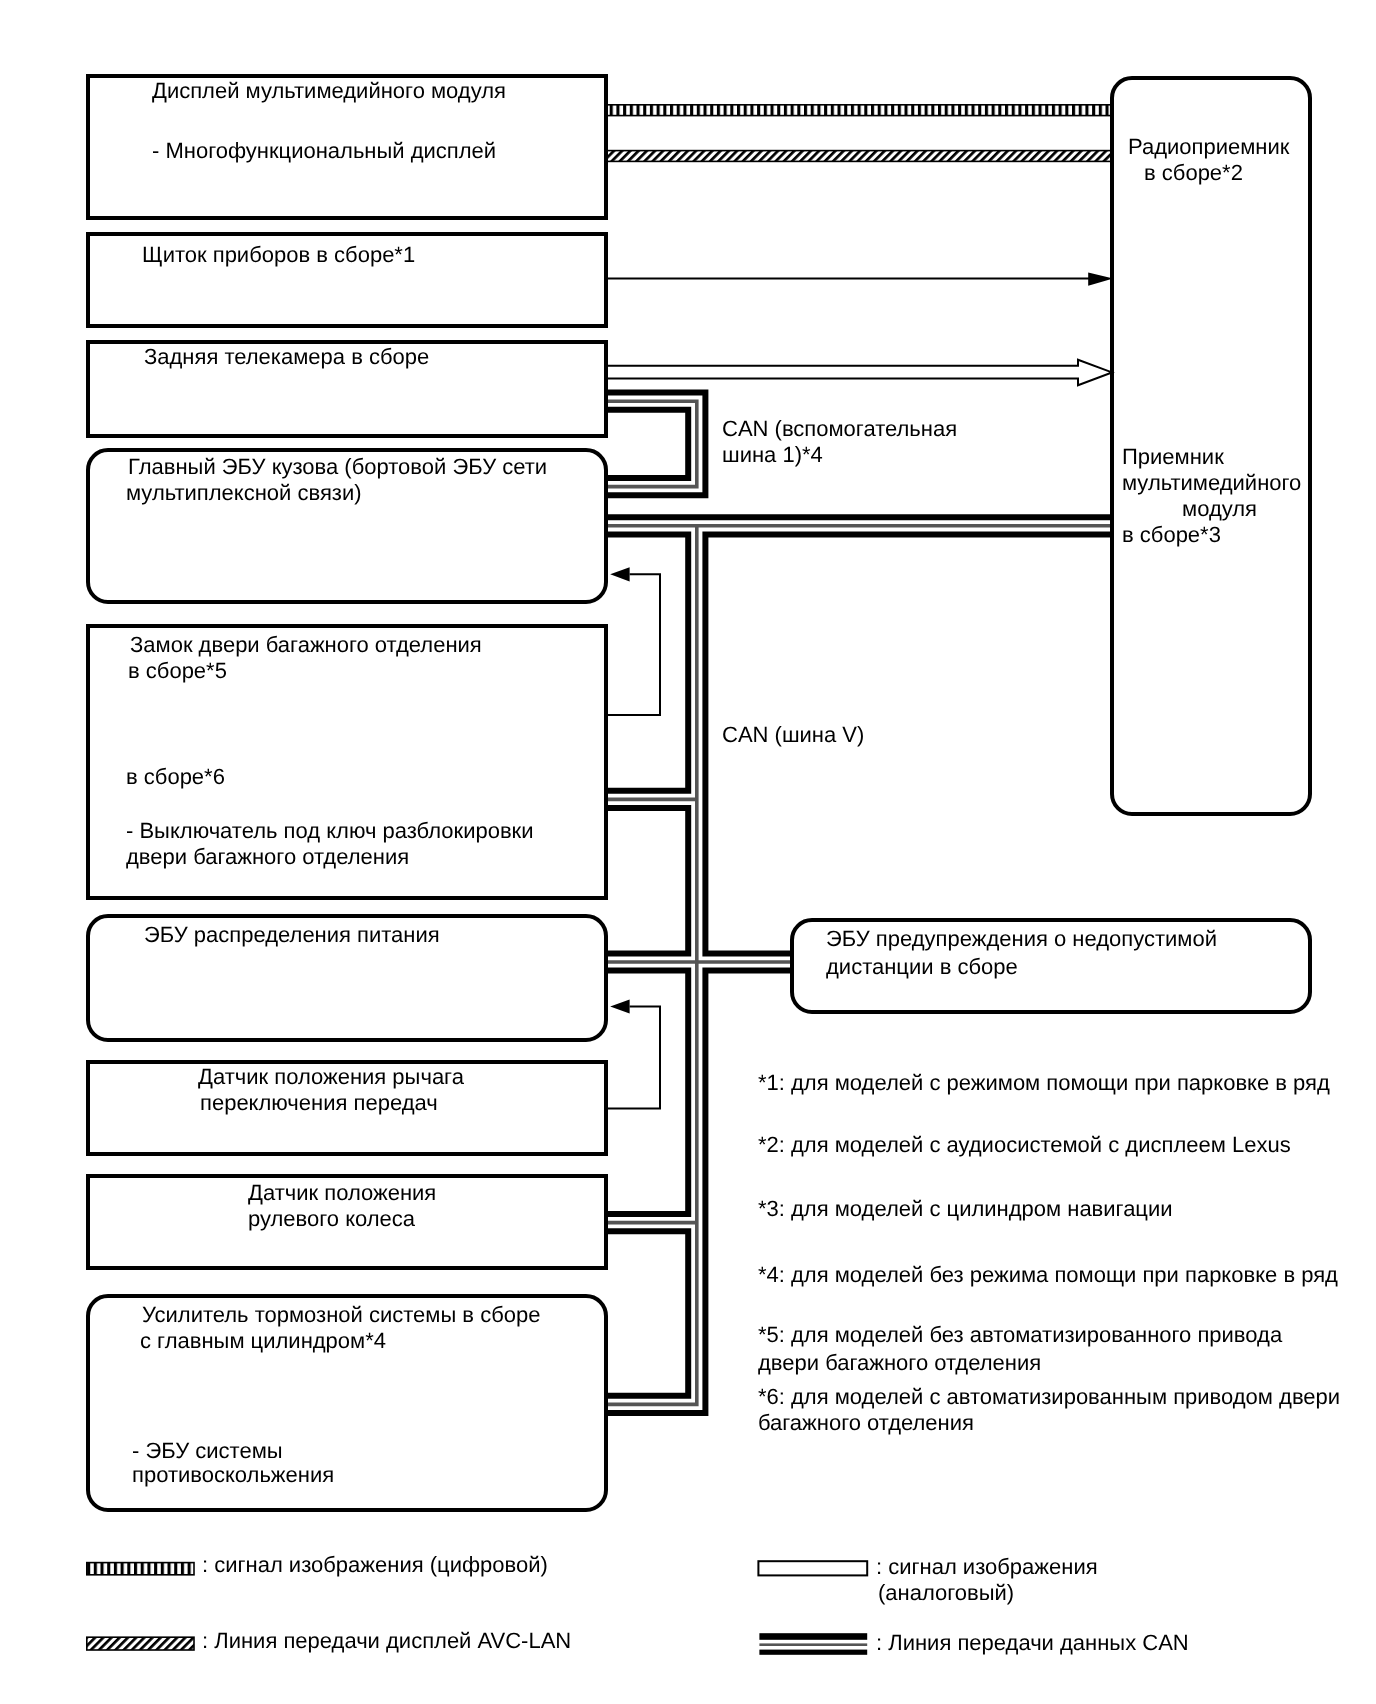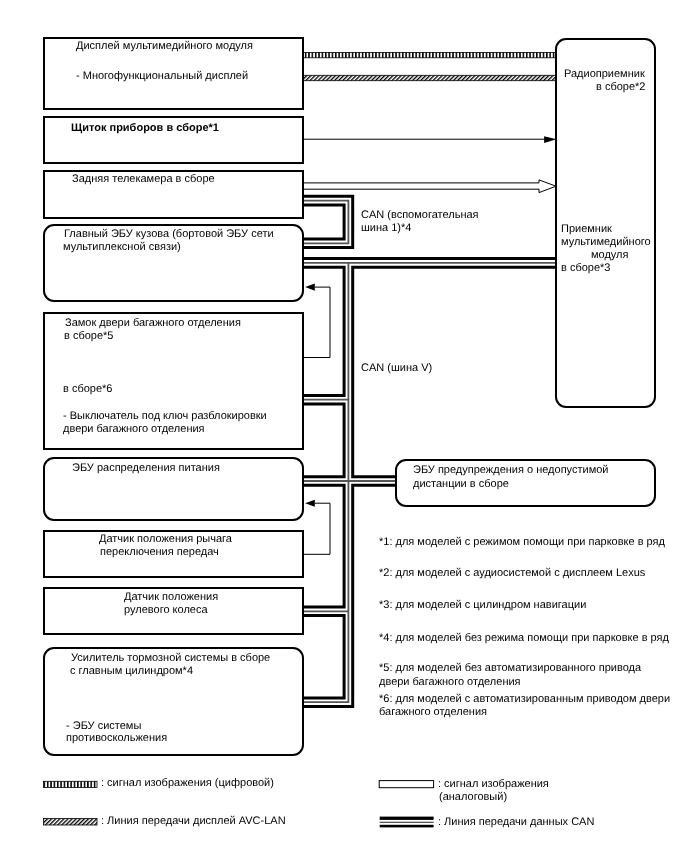--- a/index.html
+++ b/index.html
@@ -70,21 +70,21 @@
       <path d="M305.1,503.2 L314.8,506.8 L314.8,499.7 Z" fill="#000"></path>
 
     </g>
   </svg>
 
   <div class="box" style="left:42.8px;top:36.8px;width:261.2px;height:73.6px;"></div>
   <div class="t" style="left:76px;top:40.3px;">Дисплей мультимедийного модуля</div>
   <div class="t" style="left:76px;top:70.3px;">- Многофункциональный дисплей</div>
 
   <div class="box" style="left:42.8px;top:116.3px;width:261.2px;height:48.2px;"></div>
-  <div class="t" style="left:71px;top:122.2px;font-weight:bold;">Щиток приборов в сборе*1</div>
+  <div class="t" style="left:71px;top:122.2px;">Щиток приборов в сборе*1</div>
 
   <div class="box" style="left:42.8px;top:170.4px;width:261.2px;height:48.3px;"></div>
   <div class="t" style="left:72px;top:172.5px;">Задняя телекамера в сборе</div>
 
   <div class="box r" style="left:42.8px;top:223.9px;width:261.2px;height:78.6px;"></div>
   <div class="t" style="left:64px;top:227.6px;">Главный ЭБУ кузова (бортовой ЭБУ сети</div>
   <div class="t" style="left:63px;top:240.8px;">мультиплексной связи)</div>
 
   <div class="box" style="left:42.8px;top:312.0px;width:261.2px;height:138.2px;"></div>
   <div class="t" style="left:65px;top:316.8px;">Замок двери багажного отделения</div>
@@ -105,21 +105,21 @@
   <div class="t" style="left:124px;top:604.2px;">рулевого колеса</div>
 
   <div class="box r" style="left:42.8px;top:647.3px;width:261.2px;height:109.2px;"></div>
   <div class="t" style="left:71px;top:651.9px;">Усилитель тормозной системы в сборе</div>
   <div class="t" style="left:70px;top:665.1px;">с главным цилиндром*4</div>
   <div class="t" style="left:66px;top:719.8px;">- ЭБУ системы</div>
   <div class="t" style="left:66px;top:732.3px;">противоскольжения</div>
 
   <div class="box r" style="left:555.3px;top:37.6px;width:100.8px;height:370.8px;"></div>
   <div class="t" style="left:564px;top:67.9px;">Радиоприемник</div>
-  <div class="t" style="left:596px;top:81.0px;">в сборе*2</div>
+  <div class="t" style="left:556px;top:81.0px;padding-left:16px;">в сборе*2</div>
   <div class="t" style="left:561px;top:223.1px;">Приемник</div>
   <div class="t" style="left:561px;top:236.2px;text-align:center;">мультимедийного</div>
   <div class="t" style="left:561px;top:249.3px;padding-left:30px;">модуля</div>
   <div class="t" style="left:561px;top:262.4px;">в сборе*3</div>
 
   <div class="box r" style="left:395.2px;top:458.9px;width:261.2px;height:48.5px;"></div>
   <div class="t" style="left:413px;top:464.4px;">ЭБУ предупреждения о недопустимой</div>
   <div class="t" style="left:413px;top:477.5px;">дистанции в сборе</div>
 
   <div class="t" style="left:361px;top:208.5px;">CAN (вспомогательная</div>

